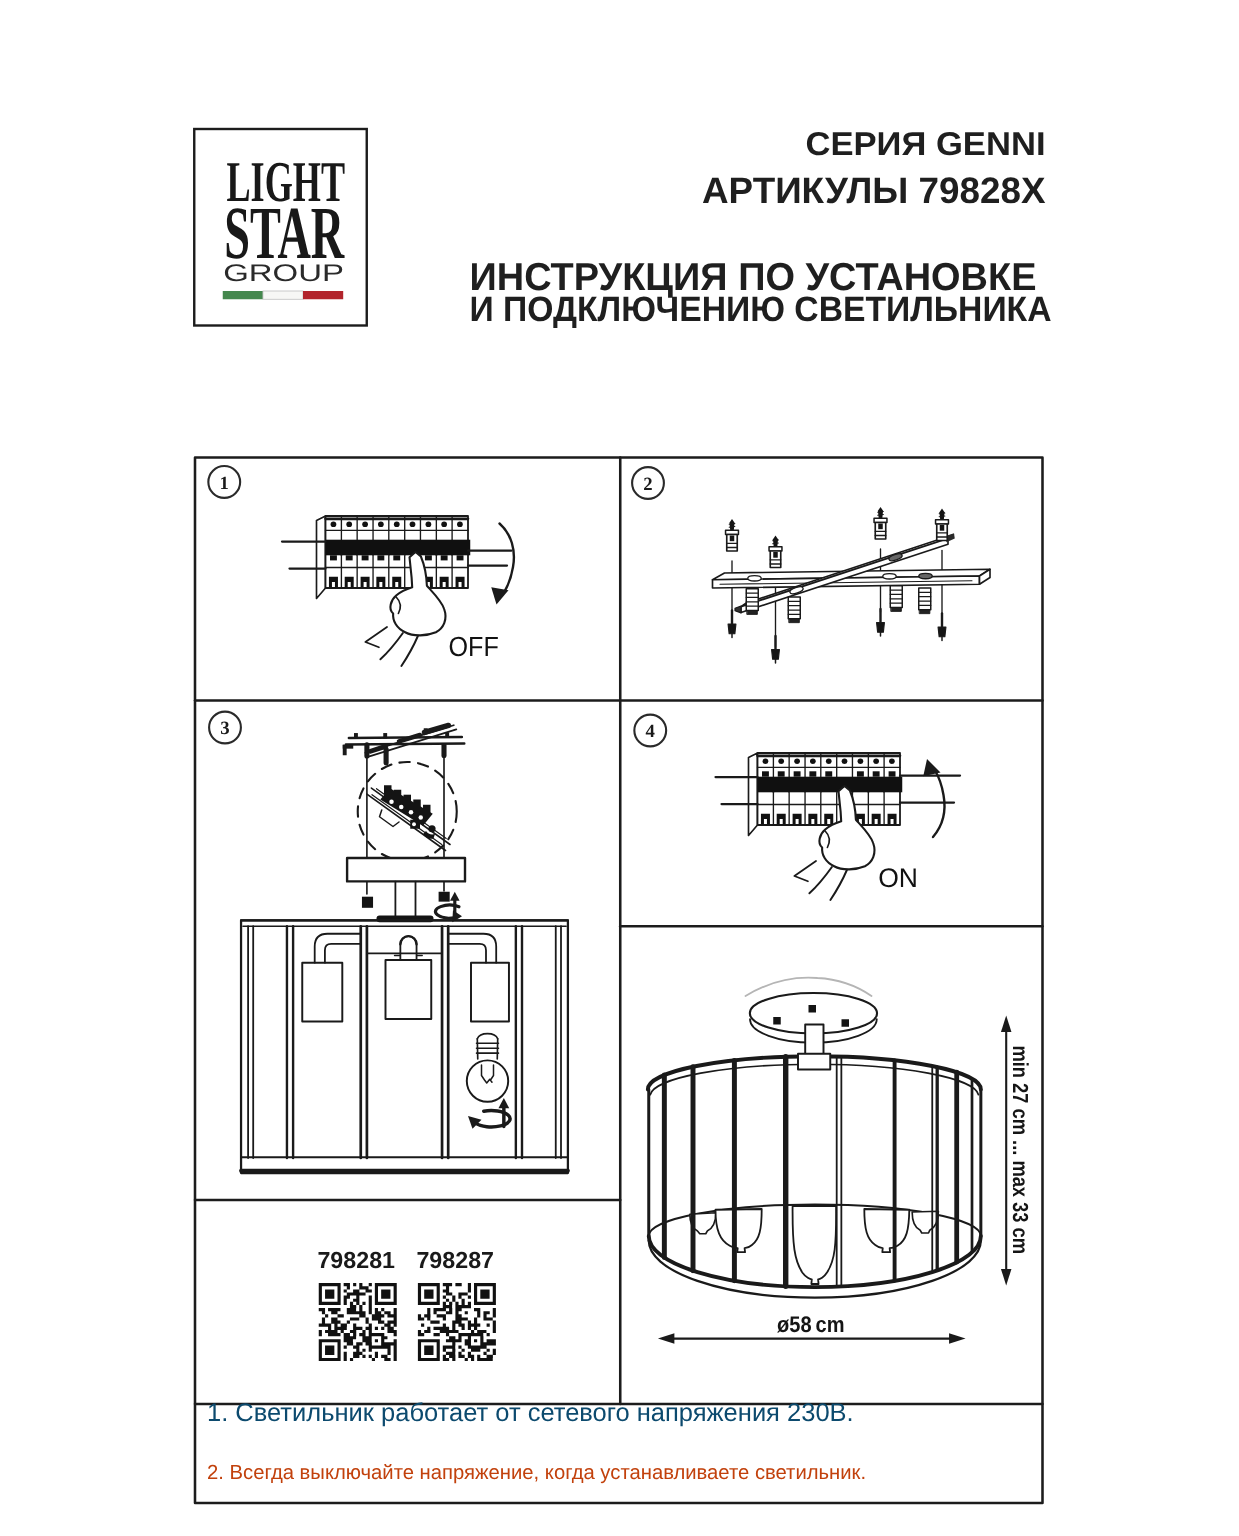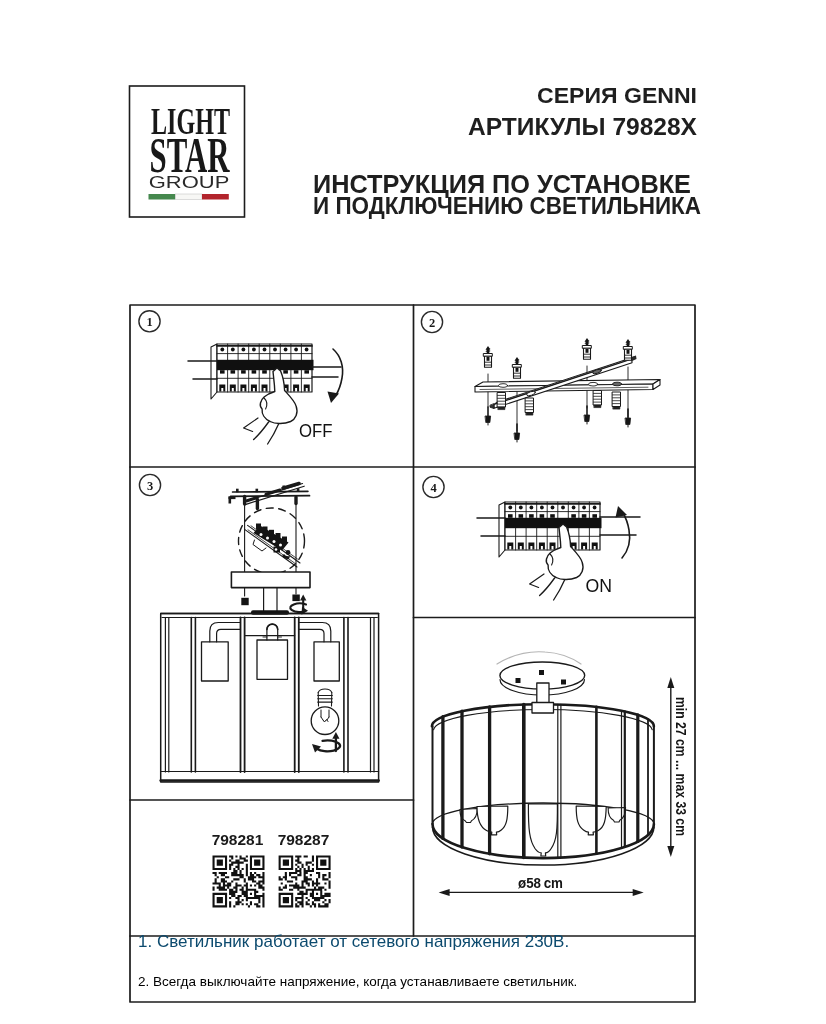--- a/index.html
+++ b/index.html
@@ -499,13 +499,13 @@
 
   <text x="303.5" y="845" text-anchor="middle" font-size="15.5" font-weight="bold" fill="#1a1a1a" stroke="none">798287</text>
 
   <path d="M212.5 855.4h14.6v2.1h-14.6zM229.1 855.4h4.2v2.1h-4.2zM235.4 855.4h2.1v2.1h-2.1zM239.5 855.4h2.1v2.1h-2.1zM245.8 855.4h2.1v2.1h-2.1zM249.9 855.4h14.6v2.1h-14.6zM212.5 857.5h2.1v2.1h-2.1zM225.0 857.5h2.1v2.1h-2.1zM231.2 857.5h2.1v2.1h-2.1zM239.5 857.5h6.2v2.1h-6.2zM249.9 857.5h2.1v2.1h-2.1zM262.4 857.5h2.1v2.1h-2.1zM212.5 859.6h2.1v2.1h-2.1zM216.7 859.6h6.2v2.1h-6.2zM225.0 859.6h2.1v2.1h-2.1zM229.1 859.6h2.1v2.1h-2.1zM235.4 859.6h4.2v2.1h-4.2zM243.7 859.6h4.2v2.1h-4.2zM249.9 859.6h2.1v2.1h-2.1zM254.1 859.6h6.2v2.1h-6.2zM262.4 859.6h2.1v2.1h-2.1zM212.5 861.6h2.1v2.1h-2.1zM216.7 861.6h6.2v2.1h-6.2zM225.0 861.6h2.1v2.1h-2.1zM231.2 861.6h12.5v2.1h-12.5zM249.9 861.6h2.1v2.1h-2.1zM254.1 861.6h6.2v2.1h-6.2zM262.4 861.6h2.1v2.1h-2.1zM212.5 863.7h2.1v2.1h-2.1zM216.7 863.7h6.2v2.1h-6.2zM225.0 863.7h2.1v2.1h-2.1zM229.1 863.7h4.2v2.1h-4.2zM237.5 863.7h2.1v2.1h-2.1zM245.8 863.7h2.1v2.1h-2.1zM249.9 863.7h2.1v2.1h-2.1zM254.1 863.7h6.2v2.1h-6.2zM262.4 863.7h2.1v2.1h-2.1zM212.5 865.8h2.1v2.1h-2.1zM225.0 865.8h2.1v2.1h-2.1zM229.1 865.8h2.1v2.1h-2.1zM235.4 865.8h4.2v2.1h-4.2zM245.8 865.8h2.1v2.1h-2.1zM249.9 865.8h2.1v2.1h-2.1zM262.4 865.8h2.1v2.1h-2.1zM212.5 867.9h14.6v2.1h-14.6zM229.1 867.9h2.1v2.1h-2.1zM233.3 867.9h2.1v2.1h-2.1zM237.5 867.9h2.1v2.1h-2.1zM241.6 867.9h2.1v2.1h-2.1zM245.8 867.9h2.1v2.1h-2.1zM249.9 867.9h14.6v2.1h-14.6zM233.3 870.0h4.2v2.1h-4.2zM239.5 870.0h2.1v2.1h-2.1zM245.8 870.0h2.1v2.1h-2.1zM212.5 872.0h4.2v2.1h-4.2zM218.7 872.0h8.3v2.1h-8.3zM231.2 872.0h6.2v2.1h-6.2zM239.5 872.0h2.1v2.1h-2.1zM245.8 872.0h2.1v2.1h-2.1zM249.9 872.0h2.1v2.1h-2.1zM254.1 872.0h2.1v2.1h-2.1zM262.4 872.0h2.1v2.1h-2.1zM214.6 874.1h2.1v2.1h-2.1zM220.8 874.1h4.2v2.1h-4.2zM231.2 874.1h12.5v2.1h-12.5zM245.8 874.1h2.1v2.1h-2.1zM249.9 874.1h4.2v2.1h-4.2zM256.2 874.1h4.2v2.1h-4.2zM262.4 874.1h2.1v2.1h-2.1zM216.7 876.2h2.1v2.1h-2.1zM225.0 876.2h4.2v2.1h-4.2zM239.5 876.2h4.2v2.1h-4.2zM247.9 876.2h8.3v2.1h-8.3zM258.3 876.2h6.2v2.1h-6.2zM214.6 878.3h2.1v2.1h-2.1zM220.8 878.3h4.2v2.1h-4.2zM233.3 878.3h6.2v2.1h-6.2zM243.7 878.3h2.1v2.1h-2.1zM247.9 878.3h6.2v2.1h-6.2zM262.4 878.3h2.1v2.1h-2.1zM214.6 880.4h2.1v2.1h-2.1zM220.8 880.4h6.2v2.1h-6.2zM231.2 880.4h2.1v2.1h-2.1zM243.7 880.4h2.1v2.1h-2.1zM252.0 880.4h4.2v2.1h-4.2zM258.3 880.4h6.2v2.1h-6.2zM212.5 882.4h8.3v2.1h-8.3zM222.9 882.4h2.1v2.1h-2.1zM227.1 882.4h4.2v2.1h-4.2zM235.4 882.4h2.1v2.1h-2.1zM245.8 882.4h2.1v2.1h-2.1zM256.2 882.4h4.2v2.1h-4.2zM262.4 882.4h2.1v2.1h-2.1zM218.7 884.5h2.1v2.1h-2.1zM222.9 884.5h8.3v2.1h-8.3zM235.4 884.5h6.2v2.1h-6.2zM243.7 884.5h4.2v2.1h-4.2zM249.9 884.5h2.1v2.1h-2.1zM254.1 884.5h2.1v2.1h-2.1zM258.3 884.5h4.2v2.1h-4.2zM212.5 886.6h2.1v2.1h-2.1zM216.7 886.6h8.3v2.1h-8.3zM227.1 886.6h2.1v2.1h-2.1zM233.3 886.6h4.2v2.1h-4.2zM241.6 886.6h2.1v2.1h-2.1zM245.8 886.6h2.1v2.1h-2.1zM258.3 886.6h6.2v2.1h-6.2zM212.5 888.7h2.1v2.1h-2.1zM218.7 888.7h8.3v2.1h-8.3zM229.1 888.7h4.2v2.1h-4.2zM235.4 888.7h2.1v2.1h-2.1zM239.5 888.7h4.2v2.1h-4.2zM245.8 888.7h10.4v2.1h-10.4zM262.4 888.7h2.1v2.1h-2.1zM229.1 890.8h8.3v2.1h-8.3zM241.6 890.8h6.2v2.1h-6.2zM254.1 890.8h4.2v2.1h-4.2zM212.5 892.8h14.6v2.1h-14.6zM229.1 892.8h6.2v2.1h-6.2zM241.6 892.8h6.2v2.1h-6.2zM249.9 892.8h2.1v2.1h-2.1zM254.1 892.8h2.1v2.1h-2.1zM262.4 892.8h2.1v2.1h-2.1zM212.5 894.9h2.1v2.1h-2.1zM225.0 894.9h2.1v2.1h-2.1zM231.2 894.9h4.2v2.1h-4.2zM237.5 894.9h4.2v2.1h-4.2zM243.7 894.9h4.2v2.1h-4.2zM254.1 894.9h10.4v2.1h-10.4zM212.5 897.0h2.1v2.1h-2.1zM216.7 897.0h6.2v2.1h-6.2zM225.0 897.0h2.1v2.1h-2.1zM229.1 897.0h2.1v2.1h-2.1zM235.4 897.0h4.2v2.1h-4.2zM245.8 897.0h14.6v2.1h-14.6zM262.4 897.0h2.1v2.1h-2.1zM212.5 899.1h2.1v2.1h-2.1zM216.7 899.1h6.2v2.1h-6.2zM225.0 899.1h2.1v2.1h-2.1zM237.5 899.1h2.1v2.1h-2.1zM241.6 899.1h2.1v2.1h-2.1zM245.8 899.1h2.1v2.1h-2.1zM258.3 899.1h2.1v2.1h-2.1zM262.4 899.1h2.1v2.1h-2.1zM212.5 901.2h2.1v2.1h-2.1zM216.7 901.2h6.2v2.1h-6.2zM225.0 901.2h2.1v2.1h-2.1zM229.1 901.2h2.1v2.1h-2.1zM235.4 901.2h6.2v2.1h-6.2zM249.9 901.2h2.1v2.1h-2.1zM258.3 901.2h2.1v2.1h-2.1zM262.4 901.2h2.1v2.1h-2.1zM212.5 903.2h2.1v2.1h-2.1zM225.0 903.2h2.1v2.1h-2.1zM229.1 903.2h2.1v2.1h-2.1zM235.4 903.2h4.2v2.1h-4.2zM241.6 903.2h2.1v2.1h-2.1zM245.8 903.2h2.1v2.1h-2.1zM249.9 903.2h2.1v2.1h-2.1zM254.1 903.2h4.2v2.1h-4.2zM262.4 903.2h2.1v2.1h-2.1zM212.5 905.3h14.6v2.1h-14.6zM229.1 905.3h2.1v2.1h-2.1zM233.3 905.3h2.1v2.1h-2.1zM247.9 905.3h2.1v2.1h-2.1zM256.2 905.3h4.2v2.1h-4.2zM262.4 905.3h2.1v2.1h-2.1z" fill="#111111" stroke="none"></path>
 
   <path d="M278.6 855.4h14.6v2.1h-14.6zM295.2 855.4h6.2v2.1h-6.2zM303.6 855.4h4.2v2.1h-4.2zM311.9 855.4h2.1v2.1h-2.1zM316.0 855.4h14.6v2.1h-14.6zM278.6 857.5h2.1v2.1h-2.1zM291.1 857.5h2.1v2.1h-2.1zM297.3 857.5h2.1v2.1h-2.1zM311.9 857.5h2.1v2.1h-2.1zM316.0 857.5h2.1v2.1h-2.1zM328.5 857.5h2.1v2.1h-2.1zM278.6 859.6h2.1v2.1h-2.1zM282.8 859.6h6.2v2.1h-6.2zM291.1 859.6h2.1v2.1h-2.1zM295.2 859.6h4.2v2.1h-4.2zM311.9 859.6h2.1v2.1h-2.1zM316.0 859.6h2.1v2.1h-2.1zM320.2 859.6h6.2v2.1h-6.2zM328.5 859.6h2.1v2.1h-2.1zM278.6 861.6h2.1v2.1h-2.1zM282.8 861.6h6.2v2.1h-6.2zM291.1 861.6h2.1v2.1h-2.1zM297.3 861.6h4.2v2.1h-4.2zM305.6 861.6h6.2v2.1h-6.2zM316.0 861.6h2.1v2.1h-2.1zM320.2 861.6h6.2v2.1h-6.2zM328.5 861.6h2.1v2.1h-2.1zM278.6 863.7h2.1v2.1h-2.1zM282.8 863.7h6.2v2.1h-6.2zM291.1 863.7h2.1v2.1h-2.1zM295.2 863.7h2.1v2.1h-2.1zM301.5 863.7h2.1v2.1h-2.1zM305.6 863.7h2.1v2.1h-2.1zM311.9 863.7h2.1v2.1h-2.1zM316.0 863.7h2.1v2.1h-2.1zM320.2 863.7h6.2v2.1h-6.2zM328.5 863.7h2.1v2.1h-2.1zM278.6 865.8h2.1v2.1h-2.1zM291.1 865.8h2.1v2.1h-2.1zM297.3 865.8h2.1v2.1h-2.1zM301.5 865.8h2.1v2.1h-2.1zM307.7 865.8h2.1v2.1h-2.1zM316.0 865.8h2.1v2.1h-2.1zM328.5 865.8h2.1v2.1h-2.1zM278.6 867.9h14.6v2.1h-14.6zM295.2 867.9h2.1v2.1h-2.1zM299.4 867.9h2.1v2.1h-2.1zM303.6 867.9h2.1v2.1h-2.1zM307.7 867.9h2.1v2.1h-2.1zM311.9 867.9h2.1v2.1h-2.1zM316.0 867.9h14.6v2.1h-14.6zM295.2 870.0h6.2v2.1h-6.2zM303.6 870.0h10.4v2.1h-10.4zM284.8 872.0h2.1v2.1h-2.1zM289.0 872.0h8.3v2.1h-8.3zM299.4 872.0h2.1v2.1h-2.1zM303.6 872.0h4.2v2.1h-4.2zM316.0 872.0h4.2v2.1h-4.2zM328.5 872.0h2.1v2.1h-2.1zM284.8 874.1h2.1v2.1h-2.1zM289.0 874.1h2.1v2.1h-2.1zM297.3 874.1h4.2v2.1h-4.2zM303.6 874.1h2.1v2.1h-2.1zM309.8 874.1h2.1v2.1h-2.1zM318.1 874.1h2.1v2.1h-2.1zM322.3 874.1h4.2v2.1h-4.2zM328.5 874.1h2.1v2.1h-2.1zM278.6 876.2h2.1v2.1h-2.1zM282.8 876.2h4.2v2.1h-4.2zM291.1 876.2h6.2v2.1h-6.2zM303.6 876.2h4.2v2.1h-4.2zM318.1 876.2h2.1v2.1h-2.1zM322.3 876.2h2.1v2.1h-2.1zM328.5 876.2h2.1v2.1h-2.1zM278.6 878.3h4.2v2.1h-4.2zM284.8 878.3h2.1v2.1h-2.1zM295.2 878.3h2.1v2.1h-2.1zM303.6 878.3h8.3v2.1h-8.3zM316.0 878.3h2.1v2.1h-2.1zM322.3 878.3h6.2v2.1h-6.2zM286.9 880.4h6.2v2.1h-6.2zM301.5 880.4h6.2v2.1h-6.2zM311.9 880.4h2.1v2.1h-2.1zM316.0 880.4h2.1v2.1h-2.1zM328.5 880.4h2.1v2.1h-2.1zM280.7 882.4h2.1v2.1h-2.1zM295.2 882.4h2.1v2.1h-2.1zM301.5 882.4h2.1v2.1h-2.1zM305.6 882.4h4.2v2.1h-4.2zM311.9 882.4h8.3v2.1h-8.3zM324.4 882.4h2.1v2.1h-2.1zM328.5 882.4h2.1v2.1h-2.1zM284.8 884.5h2.1v2.1h-2.1zM289.0 884.5h10.4v2.1h-10.4zM301.5 884.5h2.1v2.1h-2.1zM307.7 884.5h2.1v2.1h-2.1zM311.9 884.5h2.1v2.1h-2.1zM316.0 884.5h2.1v2.1h-2.1zM328.5 884.5h2.1v2.1h-2.1zM278.6 886.6h2.1v2.1h-2.1zM282.8 886.6h4.2v2.1h-4.2zM293.2 886.6h12.5v2.1h-12.5zM314.0 886.6h2.1v2.1h-2.1zM318.1 886.6h6.2v2.1h-6.2zM328.5 886.6h2.1v2.1h-2.1zM278.6 888.7h4.2v2.1h-4.2zM289.0 888.7h4.2v2.1h-4.2zM297.3 888.7h2.1v2.1h-2.1zM305.6 888.7h16.6v2.1h-16.6zM324.4 888.7h2.1v2.1h-2.1zM299.4 890.8h4.2v2.1h-4.2zM305.6 890.8h2.1v2.1h-2.1zM311.9 890.8h2.1v2.1h-2.1zM320.2 890.8h2.1v2.1h-2.1zM278.6 892.8h14.6v2.1h-14.6zM297.3 892.8h10.4v2.1h-10.4zM309.8 892.8h4.2v2.1h-4.2zM316.0 892.8h2.1v2.1h-2.1zM320.2 892.8h2.1v2.1h-2.1zM324.4 892.8h6.2v2.1h-6.2zM278.6 894.9h2.1v2.1h-2.1zM291.1 894.9h2.1v2.1h-2.1zM301.5 894.9h2.1v2.1h-2.1zM309.8 894.9h4.2v2.1h-4.2zM320.2 894.9h10.4v2.1h-10.4zM278.6 897.0h2.1v2.1h-2.1zM282.8 897.0h6.2v2.1h-6.2zM291.1 897.0h2.1v2.1h-2.1zM295.2 897.0h8.3v2.1h-8.3zM305.6 897.0h2.1v2.1h-2.1zM311.9 897.0h12.5v2.1h-12.5zM278.6 899.1h2.1v2.1h-2.1zM282.8 899.1h6.2v2.1h-6.2zM291.1 899.1h2.1v2.1h-2.1zM295.2 899.1h2.1v2.1h-2.1zM301.5 899.1h2.1v2.1h-2.1zM307.7 899.1h2.1v2.1h-2.1zM314.0 899.1h6.2v2.1h-6.2zM324.4 899.1h2.1v2.1h-2.1zM328.5 899.1h2.1v2.1h-2.1zM278.6 901.2h2.1v2.1h-2.1zM282.8 901.2h6.2v2.1h-6.2zM291.1 901.2h2.1v2.1h-2.1zM297.3 901.2h6.2v2.1h-6.2zM305.6 901.2h2.1v2.1h-2.1zM311.9 901.2h2.1v2.1h-2.1zM322.3 901.2h2.1v2.1h-2.1zM328.5 901.2h2.1v2.1h-2.1zM278.6 903.2h2.1v2.1h-2.1zM291.1 903.2h2.1v2.1h-2.1zM295.2 903.2h2.1v2.1h-2.1zM299.4 903.2h4.2v2.1h-4.2zM305.6 903.2h4.2v2.1h-4.2zM311.9 903.2h4.2v2.1h-4.2zM318.1 903.2h2.1v2.1h-2.1zM324.4 903.2h4.2v2.1h-4.2zM278.6 905.3h14.6v2.1h-14.6zM295.2 905.3h4.2v2.1h-4.2zM301.5 905.3h2.1v2.1h-2.1zM309.8 905.3h2.1v2.1h-2.1zM314.0 905.3h2.1v2.1h-2.1zM318.1 905.3h10.4v2.1h-10.4z" fill="#111111" stroke="none"></path>
 </svg>
 
 <div class="abs" style="left:138px;top:932px;font-size:17px;color:#0c4a6e;">1. Светильник работает от сетевого напряжения 230В.</div>
 
-<div class="abs" style="left:138px;top:973.5px;font-size:13.5px;color:#000000;">2. Всегда выключайте напряжение, когда устанавливаете светильник.</div>
+<div class="abs" style="left:138px;top:973.5px;font-size:13.5px;color:#c2410c;">2. Всегда выключайте напряжение, когда устанавливаете светильник.</div>
 
 </body></html>

